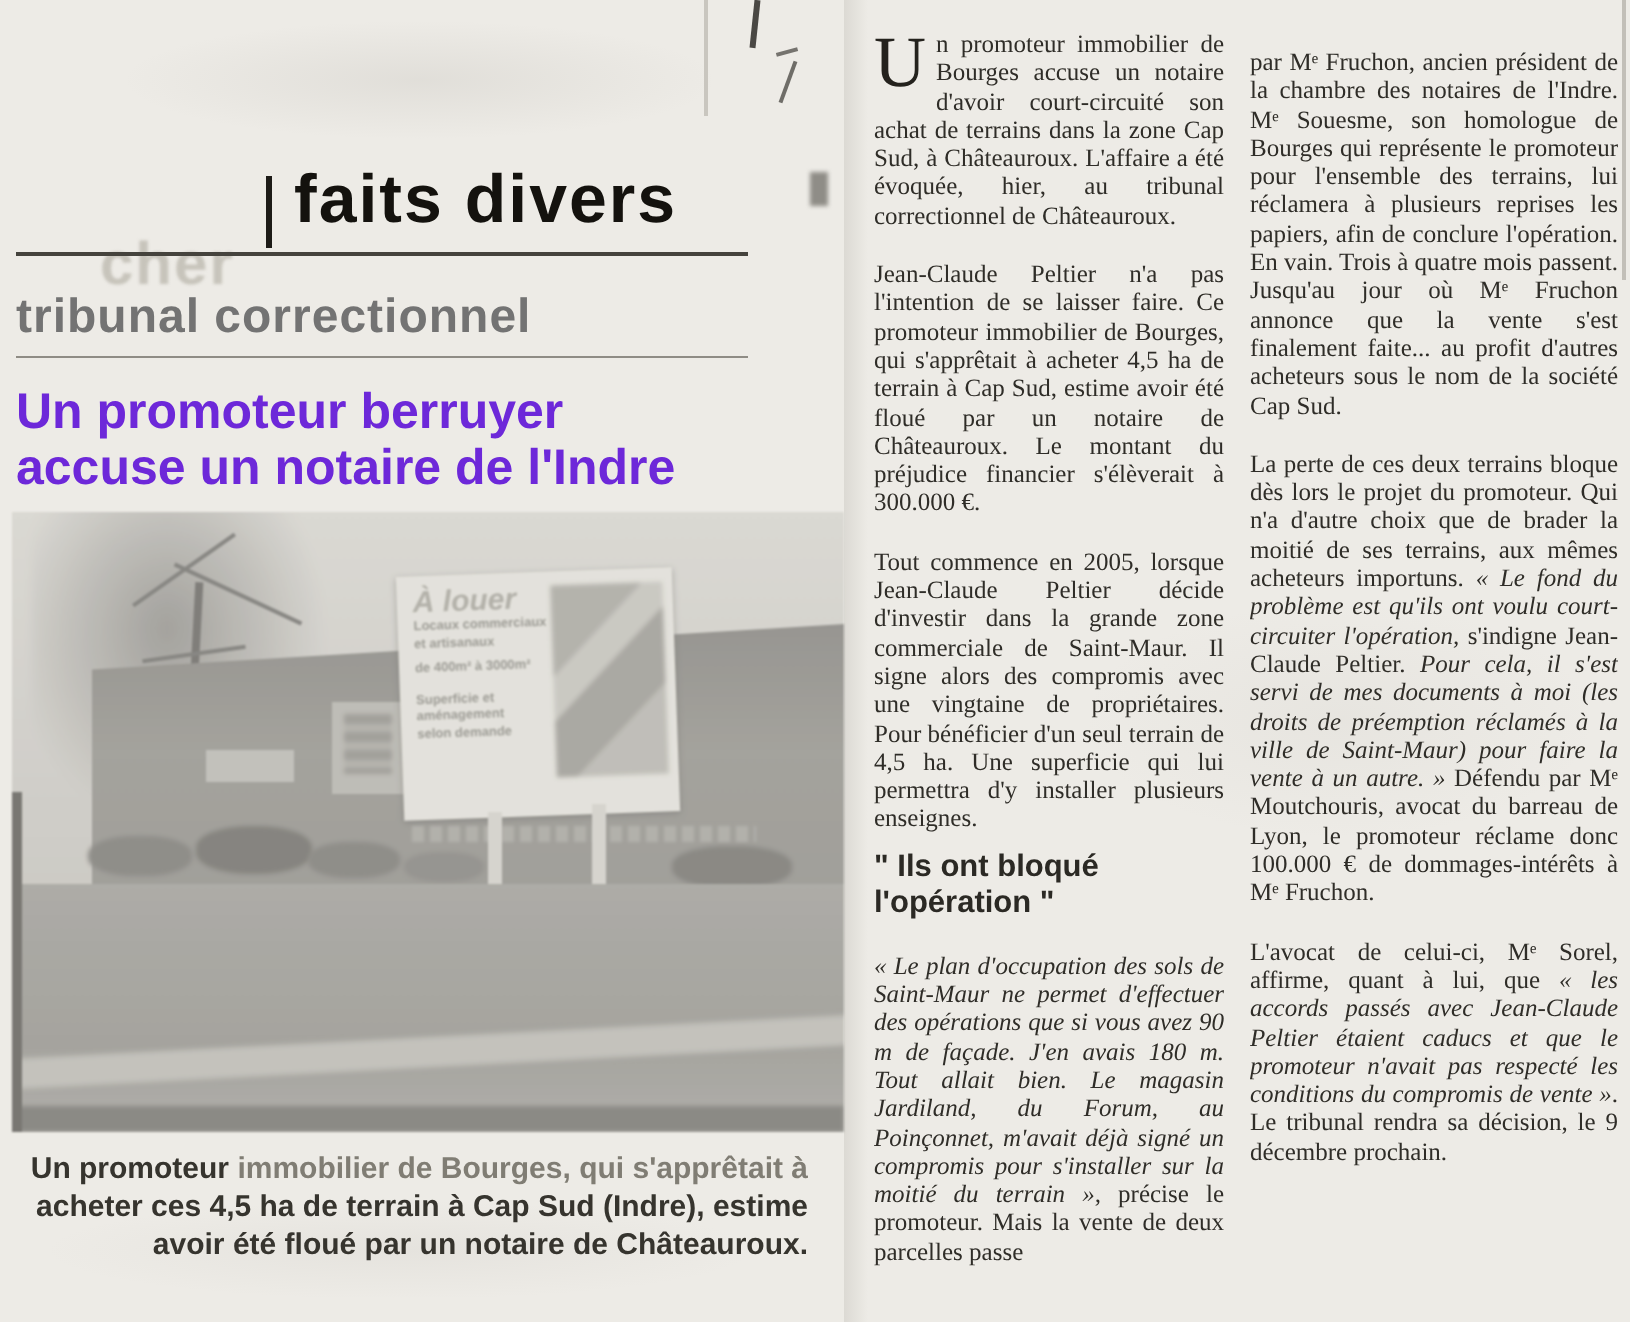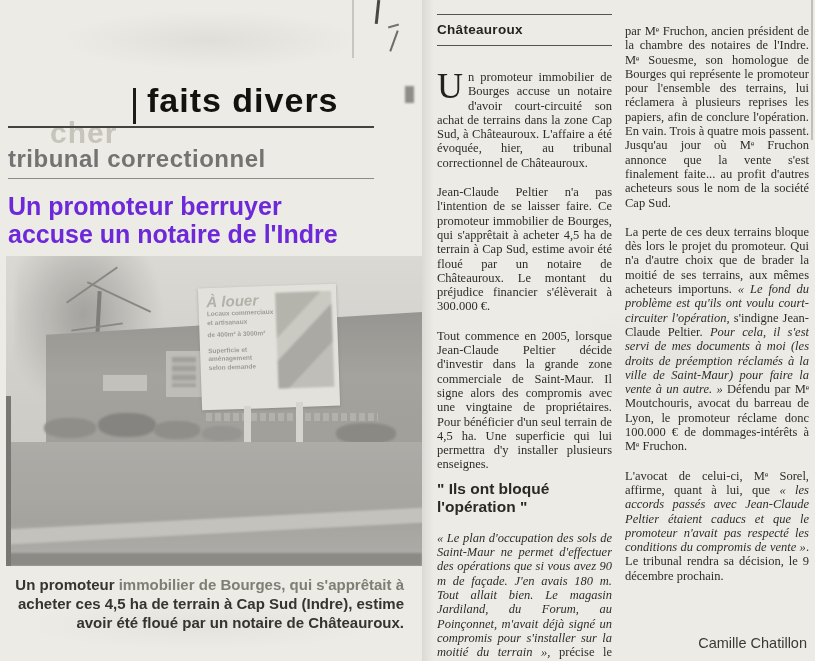--- a/index.html
+++ b/index.html
@@ -159,33 +159,29 @@
   <div class="field"></div>
   <div class="path"></div>
   <div class="hedge"></div>
   <div class="photo-edge"></div>
 </div>
 
 <div class="caption"><span class="cap-b">Un promoteur </span><span class="cap-l">immobilier de Bourges, qui s'apprêtait à </span><span class="cap-b">acheter ces 4,5 ha de terrain à Cap Sud (Indre), estime avoir été floué par un notaire de Châteauroux.</span></div>
 
 <div class="article">
   <div class="col col1">
-    <div class="kicker-box">
-      <span>Châteauroux</span>
-    </div>
     <div class="col-paras">
         <p class="body-para"><span class="dropcap">U</span><span>n promoteur immobilier de Bourges accuse un notaire d'avoir court-circuité son achat de terrains dans la zone Cap Sud, à Châteauroux. L'affaire a été évoquée, hier, au tribunal correctionnel de Châteauroux.</span></p>
         <p class="body-para"><span>Jean-Claude Peltier n'a pas l'intention de se laisser faire. Ce promoteur immobilier de Bourges, qui s'apprêtait à acheter 4,5 ha de terrain à Cap Sud, estime avoir été floué par un notaire de Châteauroux. Le montant du préjudice financier s'élèverait à 300.000 €.</span></p>
         <p class="body-para"><span>Tout commence en 2005, lorsque Jean-Claude Peltier décide d'investir dans la grande zone commerciale de Saint-Maur. Il signe alors des compromis avec une vingtaine de propriétaires. Pour bénéficier d'un seul terrain de 4,5 ha. Une superficie qui lui permettra d'y installer plusieurs enseignes.</span></p>
         <p class="subhead"><span>" Ils ont bloqué
 l'opération "</span></p>
         <p class="body-para"><span class="it">« Le plan d'occupation des sols de Saint-Maur ne permet d'effectuer des opérations que si vous avez 90 m de façade. J'en avais 180 m. Tout allait bien. Le magasin Jardiland, du Forum, au Poinçonnet, m'avait déjà signé un compromis pour s'installer sur la moitié du terrain », </span><span>précise le promoteur. Mais la vente de deux parcelles passe</span></p>
       </div>
   </div>
   <div class="col col2">
     <div class="col-paras">
         <p class="body-para"><span>par Mᵉ Fruchon, ancien président de la chambre des notaires de l'Indre. Mᵉ Souesme, son homologue de Bourges qui représente le promoteur pour l'ensemble des terrains, lui réclamera à plusieurs reprises les papiers, afin de conclure l'opération. En vain. Trois à quatre mois passent. Jusqu'au jour où Mᵉ Fruchon annonce que la vente s'est finalement faite... au profit d'autres acheteurs sous le nom de la société Cap Sud.</span></p>
         <p class="body-para"><span>La perte de ces deux terrains bloque dès lors le projet du promoteur. Qui n'a d'autre choix que de brader la moitié de ses terrains, aux mêmes acheteurs importuns. </span><span class="it">« Le fond du problème est qu'ils ont voulu court-circuiter l'opération, </span><span>s'indigne Jean-Claude Peltier. </span><span class="it">Pour cela, il s'est servi de mes documents à moi (les droits de préemption réclamés à la ville de Saint-Maur) pour faire la vente à un autre. » </span><span>Défendu par Mᵉ Moutchouris, avocat du barreau de Lyon, le promoteur réclame donc 100.000 € de dommages-intérêts à Mᵉ Fruchon.</span></p>
         <p class="body-para"><span>L'avocat de celui-ci, Mᵉ Sorel, affirme, quant à lui, que </span><span class="it">« les accords passés avec Jean-Claude Peltier étaient caducs et que le promoteur n'avait pas respecté les conditions du compromis de vente »</span><span>. Le tribunal rendra sa décision, le 9 décembre prochain.</span></p>
       </div>
-    <div class="byline">Camille Chatillon</div>
   </div>
 </div>
 
 </body></html>

